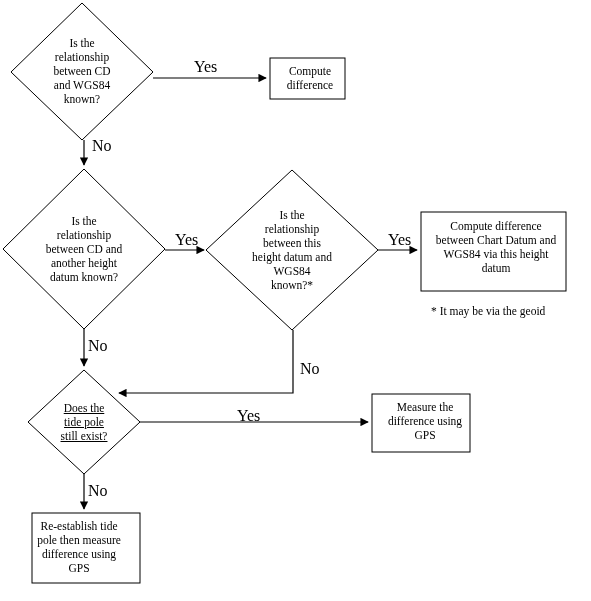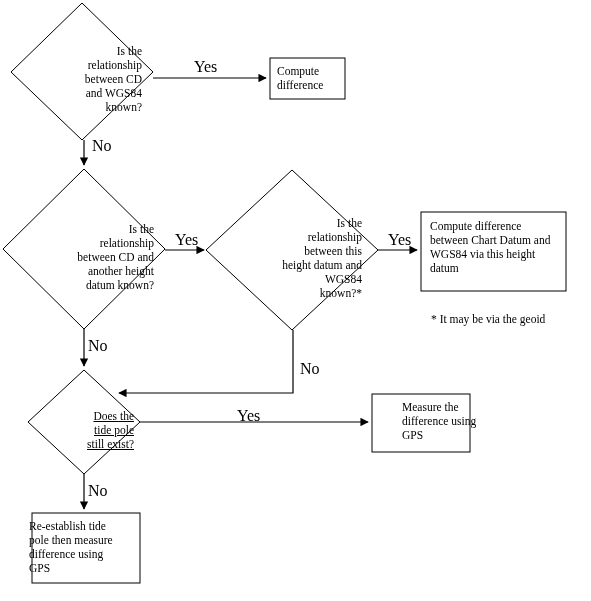--- a/index.html
+++ b/index.html
@@ -24,25 +24,24 @@
   }
   .node-text {
     position: absolute;
     font-family: "Liberation Serif", "DejaVu Serif", serif;
     font-size: 11.5px;
     line-height: 14px;
     color: #000000;
     white-space: pre-line;
   }
   .diamond-text {
-    text-align: right;
-    margin-top: 8px;
+    text-align: center;
   }
   .box-text {
-    text-align: left;
+    text-align: center;
   }
   .edge-label {
     position: absolute;
     font-family: "Liberation Serif", "DejaVu Serif", serif;
     font-size: 16px;
     line-height: 13px;
     color: #000000;
     white-space: nowrap;
   }
   .note-text {
@@ -123,21 +122,21 @@
 
   <div class="node-text box-text" style="left:430px; top:219px; width:132px;">Compute difference
 between Chart Datum and
 WGS84 via this height
 datum</div>
 
   <div class="node-text diamond-text" style="left:34px; top:401px; width:100px;text-decoration:underline;">Does the
 tide pole
 still exist?</div>
 
-  <div class="node-text box-text" style="left:379px; top:400px; width:92px;margin-left:23px;">Measure the
+  <div class="node-text box-text" style="left:379px; top:400px; width:92px;">Measure the
 difference using
 GPS</div>
 
   <div class="node-text box-text" style="left:29px; top:519px; width:100px;">Re-establish tide
 pole then measure
 difference using
 GPS</div>
 
   <div class="edge-label" style="left:194px; top:60px;">Yes</div>
 
@@ -148,15 +147,15 @@
   <div class="edge-label" style="left:88px; top:339px;">No</div>
 
   <div class="edge-label" style="left:388px; top:233px;">Yes</div>
 
   <div class="edge-label" style="left:300px; top:362px;">No</div>
 
   <div class="edge-label" style="left:237px; top:409px;">Yes</div>
 
   <div class="edge-label" style="left:88px; top:484px;">No</div>
 
-  <div class="note-text" style="left:431px; top:312px;">* It may be via the geoid</div>
+  <div class="note-text" style="left:431px; top:304px;">* It may be via the geoid</div>
 
 </div>
 
 </body></html>

